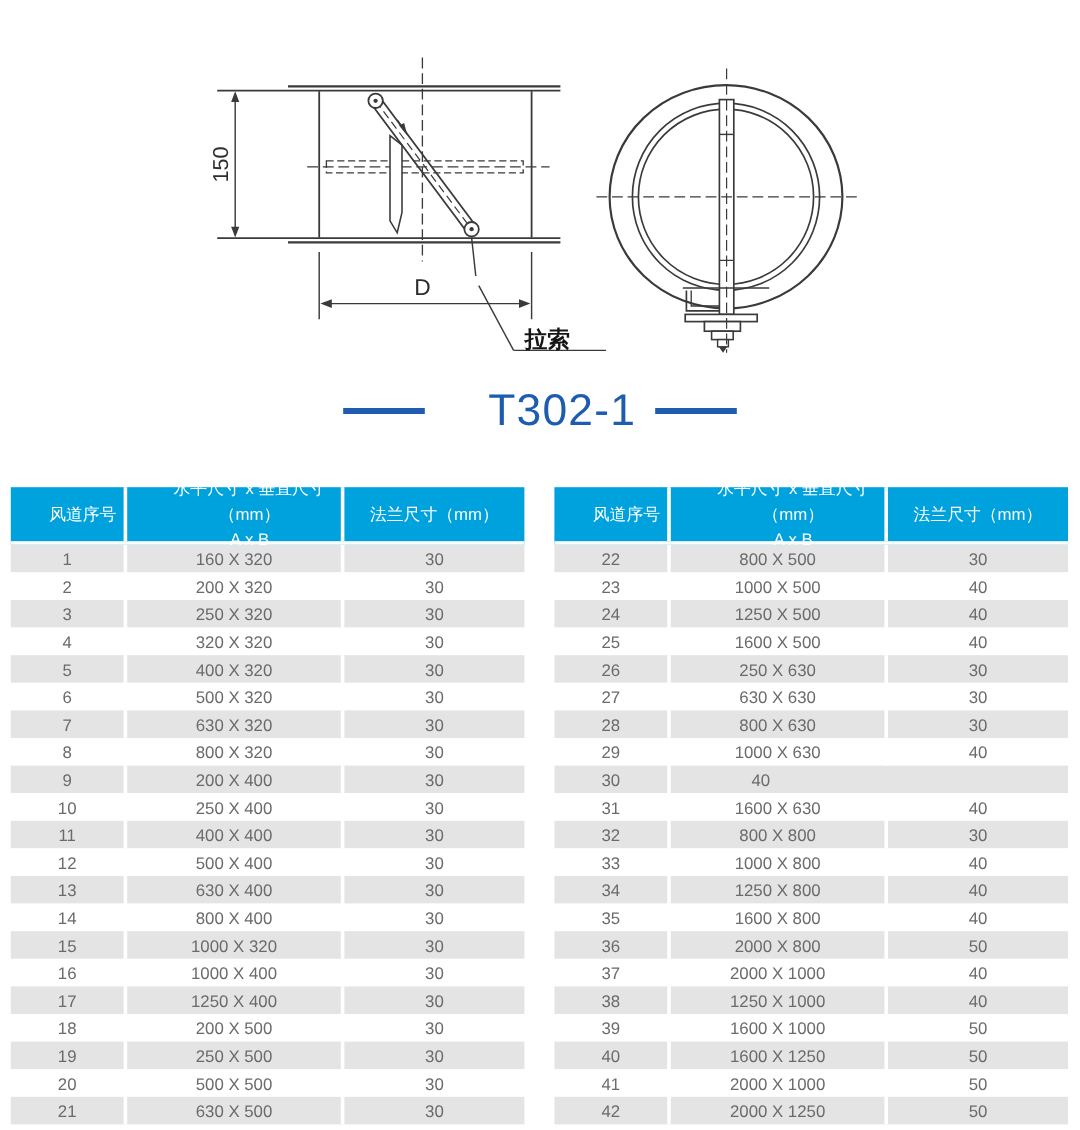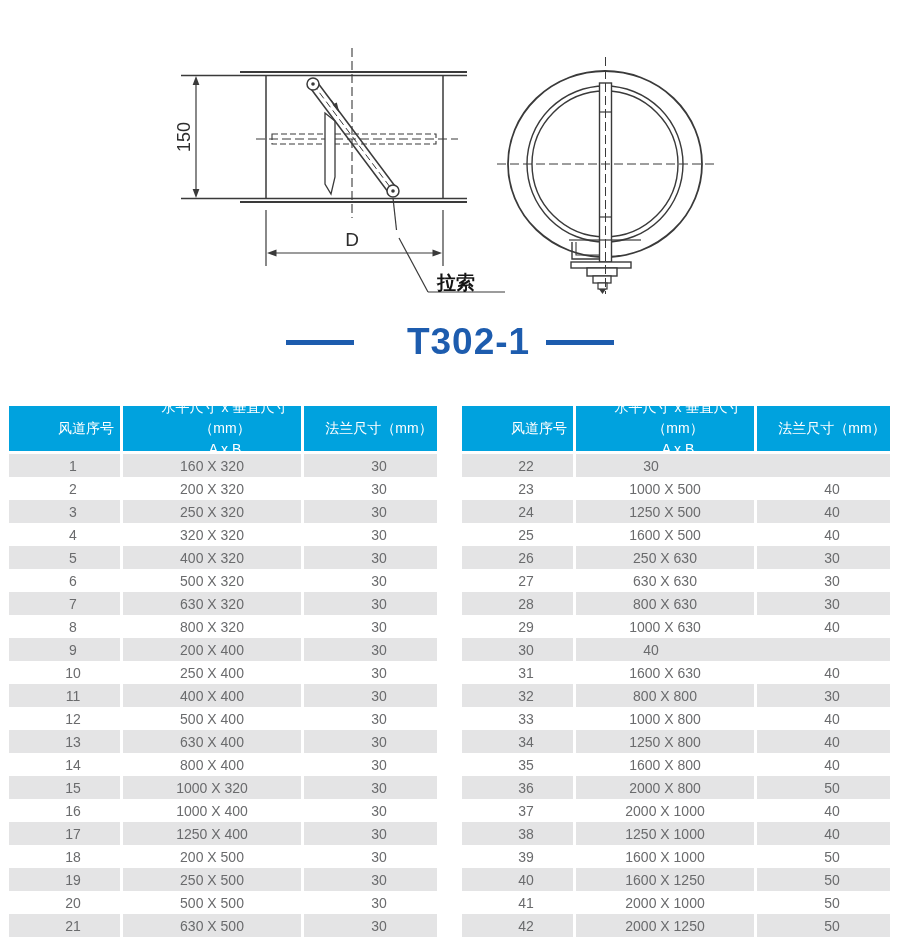--- a/index.html
+++ b/index.html
@@ -9,26 +9,26 @@
     --row-alt: #e4e4e5;
     --cell-text: #6a6b6d;
     --title-blue: #1d5cae;
   }
   .diagram-wrap { position: absolute; top: 0; left: 0; width: 900px; height: 318px; }
   .title-row {
     position: absolute; top: 320px; left: 0; width: 900px; height: 44px;
     display: flex; align-items: center; justify-content: center; gap: 16px;
   }
   .title-dash { width: 68px; height: 5px; background: var(--title-blue); }
-  .title-text { color: var(--title-blue); font-size: 37px; font-weight: bold; letter-spacing: 1px; margin-left: 37px; }
+  .title-text { color: var(--title-blue); font-size: 37px; font-weight: normal; letter-spacing: 1px; margin-left: 37px; }
   .tables { position: absolute; top: 406px; left: 9px; display: flex; gap: 25px; }
   .spec-table { width: 428px; }
   .thead { display: flex; background: var(--header-bg); color: #fff; height: 48px; border-bottom: 3px solid #fff; }
   .hcell { display: flex; flex-direction: column; align-items: center; justify-content: center; font-size: 14px; line-height: 1.5; text-align: center; }
-  .c0 { width: 97px; flex: none; margin-left: 17px; }
+  .c0 { width: 97px; flex: none; }
   .c1 { width: 181px; flex: none; }
   .c2 { width: 150px; flex: none; text-align: center; }
   .thead .hcell:not(:last-child) { border-right: 3px solid #fff; padding-left: 26px; }
   .trow { display: flex; height: 23px; background: #fff; }
   .trow.alt { background: var(--row-alt); }
   .cell { display: flex; align-items: center; justify-content: center; font-size: 14px; color: var(--cell-text); }
   .trow .cell:not(:last-child) { border-right: 3px solid #fff; }
   svg text { font-family: "Liberation Sans", sans-serif; }
 </style>
 </head>
@@ -253,20 +253,21 @@
       <div class="hcell c0">风道序号</div>
       <div class="hcell c1">
         <span>水平尺寸 x 垂直尺寸（mm）</span>
         <span>A x B</span>
       </div>
       <div class="hcell c2">法兰尺寸（mm）</div>
     </div>
     <div class="tbody">
         <div class="trow alt">
           <div class="cell c0">22</div>
+          <div class="cell c1">800 X 500</div>
           <div class="cell c2">30</div>
         </div>
         <div class="trow">
           <div class="cell c0">23</div>
           <div class="cell c1">1000 X 500</div>
           <div class="cell c2">40</div>
         </div>
         <div class="trow alt">
           <div class="cell c0">24</div>
           <div class="cell c1">1250 X 500</div>

